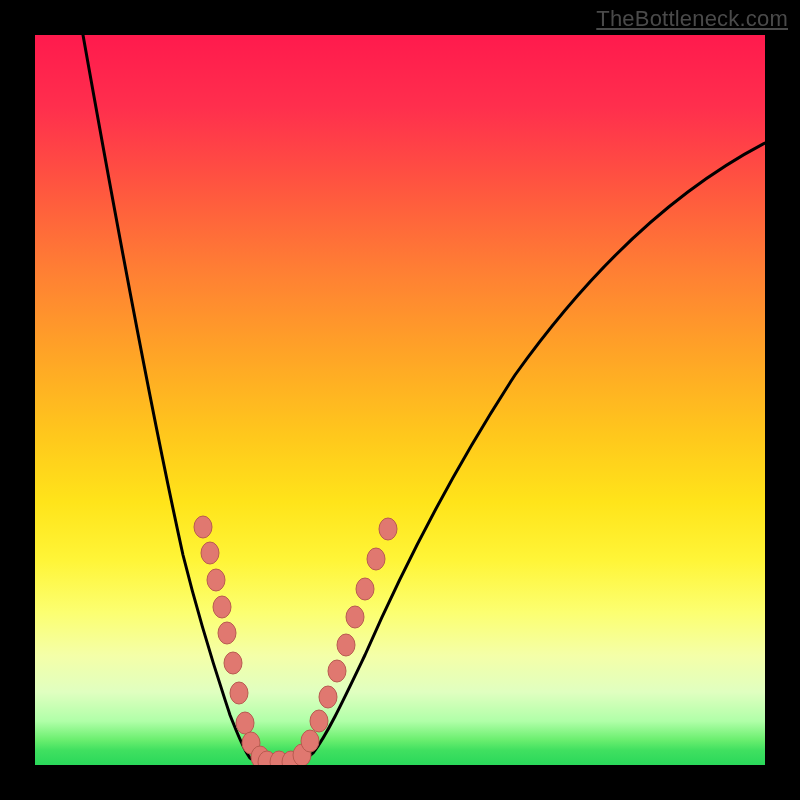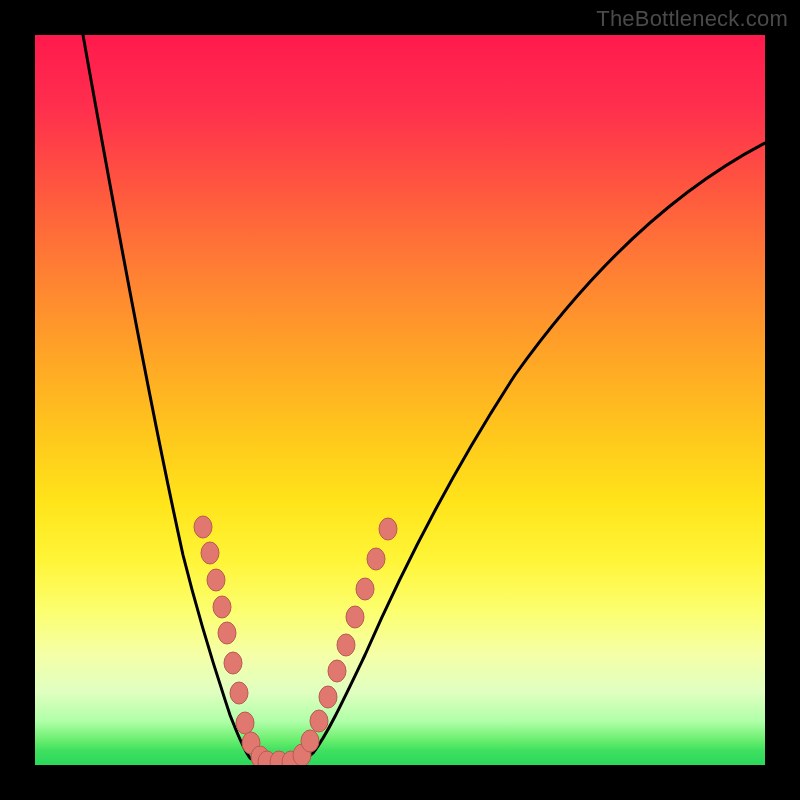--- a/index.html
+++ b/index.html
@@ -39,20 +39,21 @@
       #40e060 98%,
       #2ad85a 100%);
   }
   .attribution {
     position: absolute;
     top: 6px;
     right: 12px;
     color: #4a4a4a;
     font-size: 22px;
     letter-spacing: 0.2px;
+    text-decoration: underline;
   }
   svg.plot {
     position: absolute;
     inset: 0;
   }
 </style>
 </head>
 <body>
 
 <div class="attribution">TheBottleneck.com</div>

